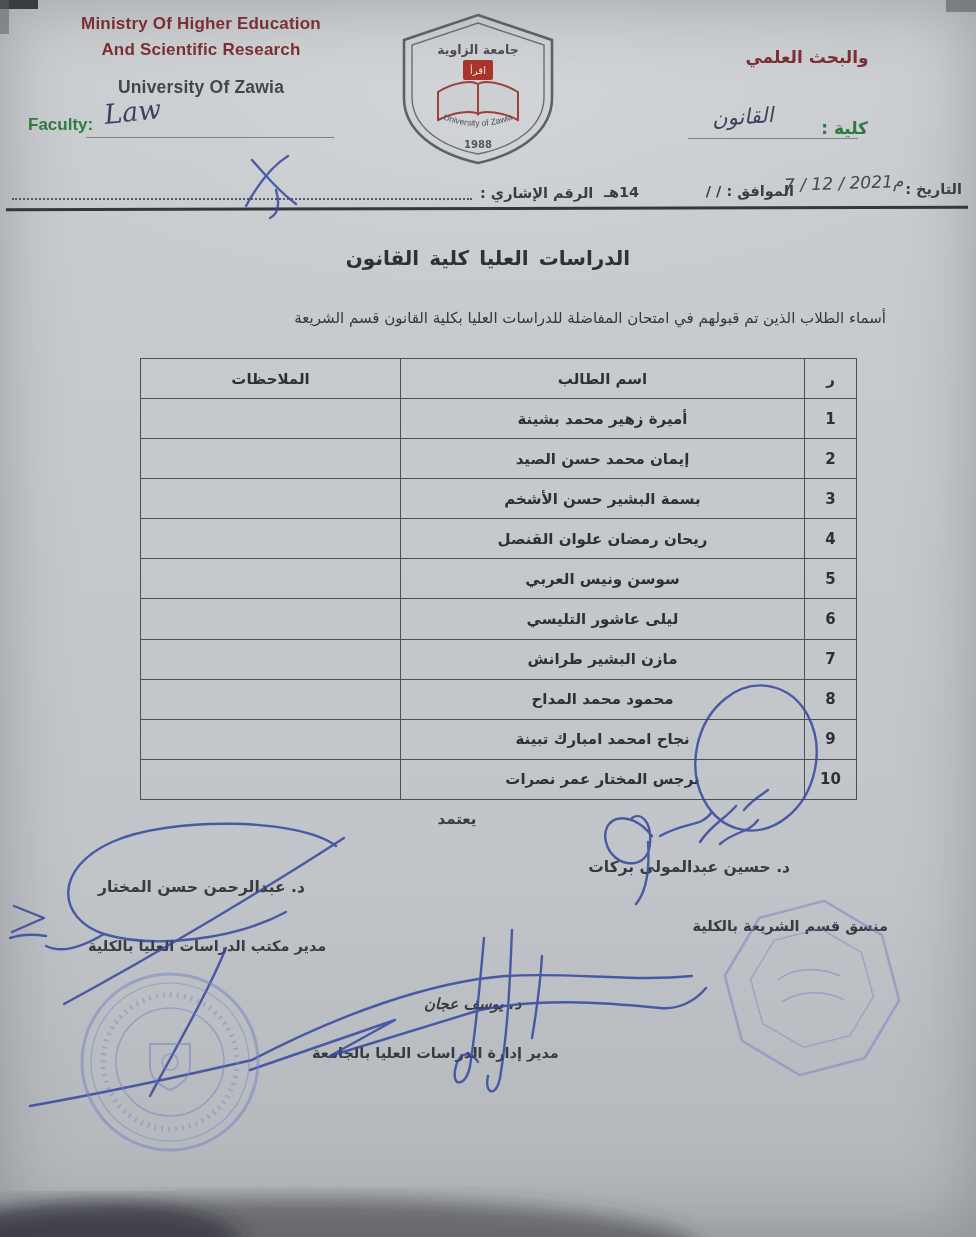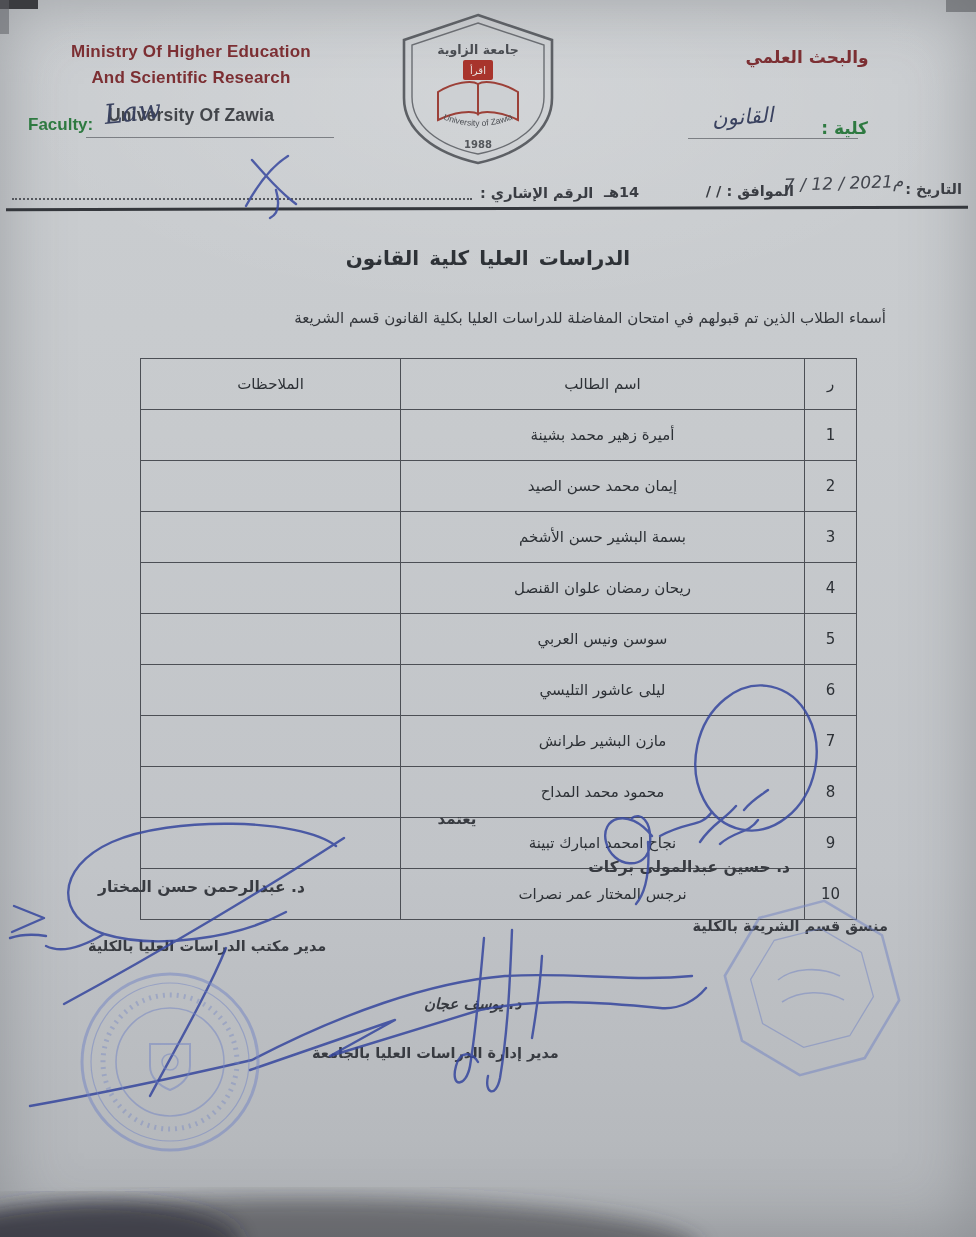--- a/index.html
+++ b/index.html
@@ -12,31 +12,31 @@
     box-shadow: inset 0 0 70px rgba(88,90,95,.40);
     font-family:"DejaVu Sans","Liberation Sans",sans-serif;
     color:#33373c;
   }
   .abs { position:absolute; }
   .rtl { direction:rtl; unicode-bidi:isolate; }
   .ltr { direction:ltr; unicode-bidi:isolate; }
   .maroon { color:#7c2f33; }
   .green  { color:#2e7a41; }
   .dark   { color:#43464b; }
-  .hdr-en { width:334px; left:24px; text-align:center; font-family:"Liberation Sans","DejaVu Sans",sans-serif; font-weight:bold; letter-spacing:.2px;margin-top:28px; }
+  .hdr-en { width:334px; left:34px; text-align:center; font-family:"Liberation Sans","DejaVu Sans",sans-serif; font-weight:bold; letter-spacing:.2px; }
   .hdr-ar { width:330px; left:642px; text-align:center; font-weight:bold; }
   .hand   { color:#3a4260; font-style:italic; }
   .metatxt{ font-weight:bold; font-size:14.5px; color:#3a3d43; white-space:nowrap; }
   .underline-thin { height:1px; background:#7c7f84; }
   .dotline { border-bottom:2px dotted #54575d; }
   #rule { left:6px; top:207px; width:962px; height:3px; background:#34373c; transform:rotate(-.15deg); }
   #doc-title { left:0; right:0; top:246px; text-align:center; font-size:20px; font-weight:bold; color:#2e3237; word-spacing:3px; }
   #doc-subtitle { right:90px; top:309px; width:800px; text-align:right; font-size:15px; color:#33363b; white-space:nowrap; }
   table#roster { position:absolute; left:140px; top:358px; width:716px; height:442px; border-collapse:collapse; direction:rtl; table-layout:fixed; }
-  #roster td, #roster th { border:1.3px solid #4c4f55; font-weight:400; font-size:15px; color:#2d3136; text-align:center; padding:16px 4px; height:40px; }
+  #roster td, #roster th { border:1.3px solid #4c4f55; font-weight:700; font-size:15px; color:#2d3136; text-align:center; padding:0 4px; height:40px; }
   #roster th { font-size:15px; }
   .col-i { width:52px; } .col-n { width:404px; } .col-o { width:260px; }
   .sigtxt { font-weight:bold; color:#383b41; white-space:nowrap; }
   svg.overlay { position:absolute; left:0; top:0; pointer-events:none; }
   .ink  { stroke:#36479e; stroke-width:2.4; fill:none; stroke-linecap:round; stroke-linejoin:round; opacity:.85; }
   .stamp{ stroke:#7384c3; fill:none; opacity:.5; }
   .corner-dark-tl { left:0; top:0; width:38px; height:9px; background:#3a3b3f; }
   .corner-dark-tl2{ left:0; top:0; width:9px; height:34px; background:rgba(95,96,102,.55); }
   .corner-dark-tr { right:0; top:0; width:30px; height:12px; background:rgba(72,73,78,.5); }
 </style>

